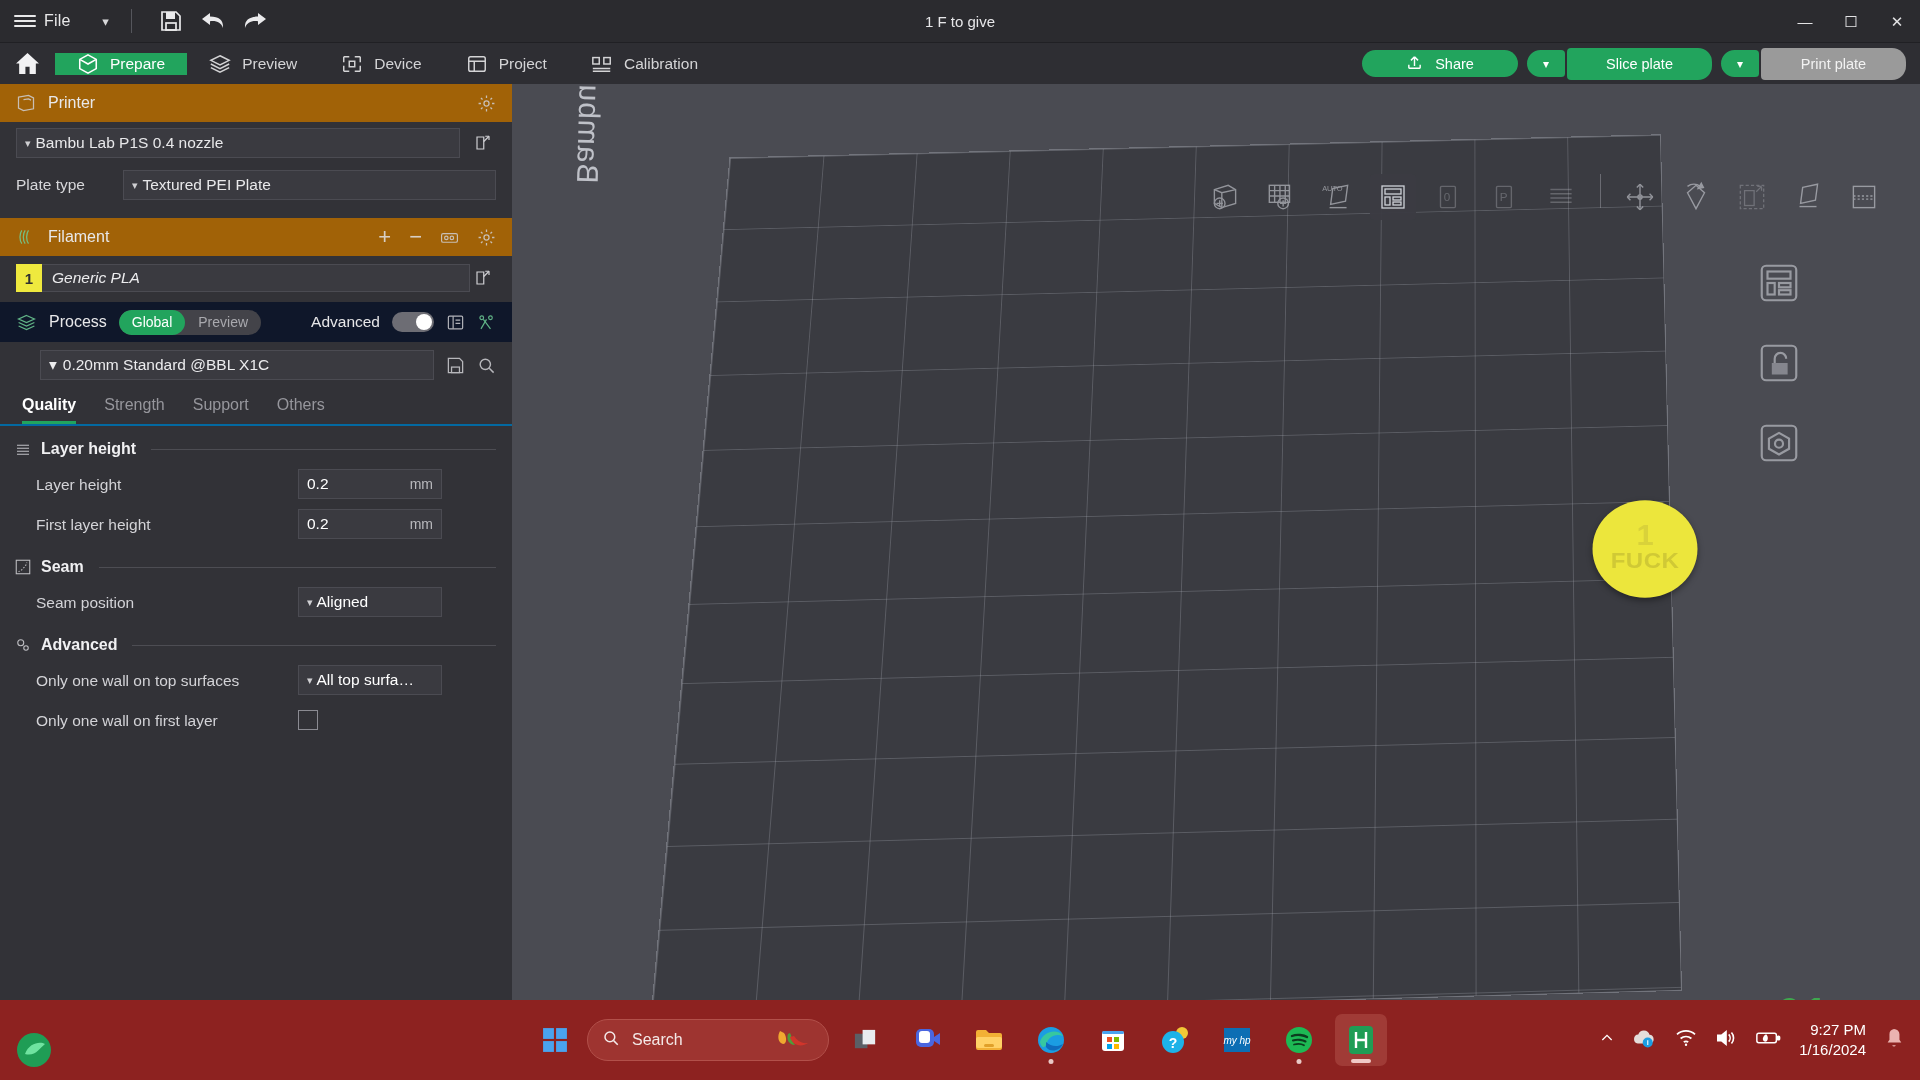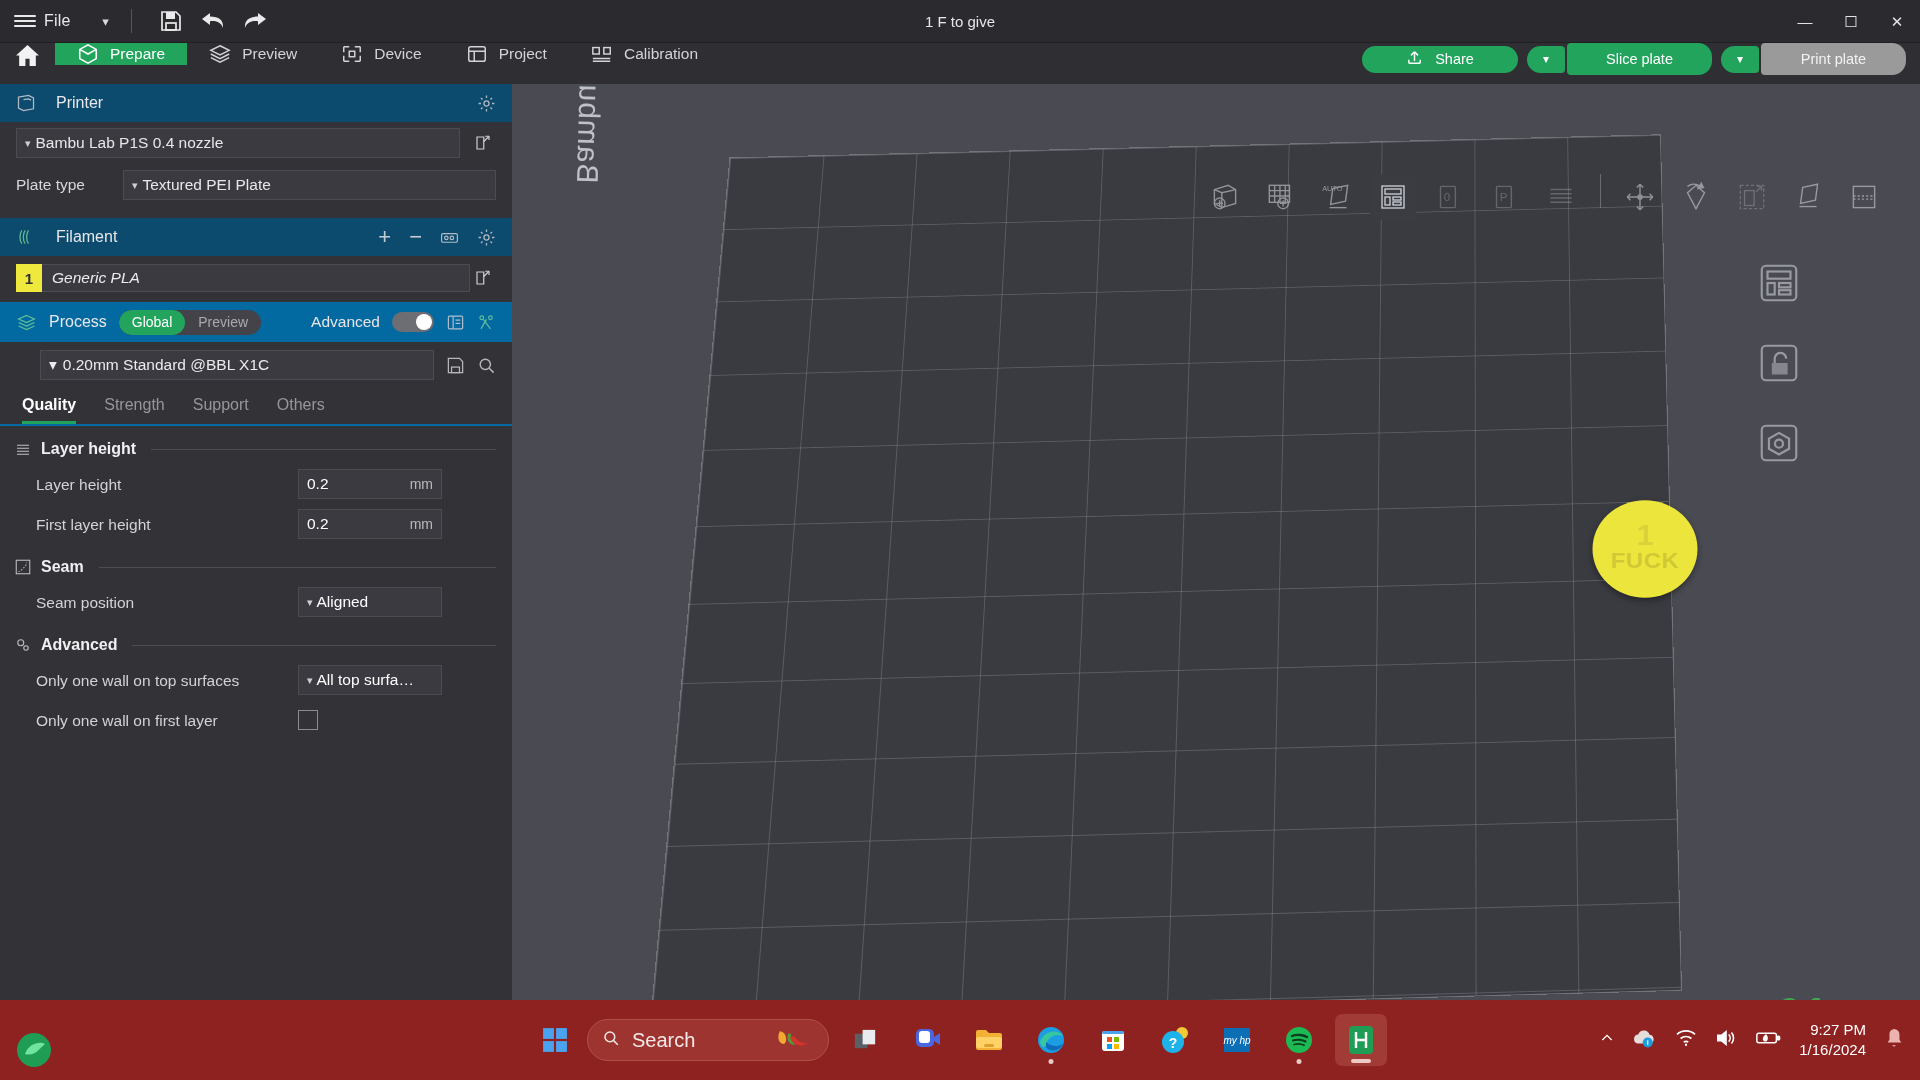--- a/index.html
+++ b/index.html
@@ -27,21 +27,21 @@
   .tb-title {
     position: absolute; left: 0; width: 1920px; text-align: center;
     color: #e7e7e9; font-size: 15px; pointer-events: none;
   }
   .tb-right { position: absolute; right: 0; top: 0; height: 43px; display: flex; }
   .wbtn { width: 46px; height: 43px; display: flex; align-items: center; justify-content: center; color: #e3e3e5; font-size: 15px; }
 
   
   .tabbar {
     position: absolute; top: 43px; left: 0; width: 1920px; height: 41px;
-    background: #2e2e33; display: flex; align-items: flex-start;
+    background: #2e2e33; display: flex; align-items: center;
   }
   .home-btn { width: 55px; display: flex; align-items: center; justify-content: center; }
   .tab {
     display: flex; align-items: center; gap: 11px; padding: 0 22px;
     color: #d4d4d6; font-size: 15.5px; cursor: default;
   }
   .tab.active { background: #22a45d; color: #fff; }
   .tab .tico { display: inline-flex; }
   .tabbar-right { margin-left: auto; display: flex; align-items: center; gap: 9px; padding-right: 14px; }
   .pill {
@@ -59,43 +59,43 @@
   .split .body.green { background: #22a45d; }
   .split .body.grey { background: #9a9a9a; color: #f2f2f2; }
   .split .cap.grey { background: #22a45d; }
 
   
   .left {
     position: absolute; top: 84px; left: 0; width: 512px; height: 916px;
     background: #323237; overflow: hidden;
   }
   .sec-head {
-    height: 38px; display: flex; align-items: center; padding: 0 16px; gap: 20px;
-    background: #0c4a6e; color: #e8e8ea; font-size: 16px;
+    height: 38px; display: flex; align-items: center; padding: 0 16px; gap: 12px;
+    background: #a16207; color: #e8e8ea; font-size: 16px;
   }
   .sec-head .sp { margin-left: auto; display: flex; align-items: center; gap: 18px; }
   .hicon { opacity: .85; display: inline-flex; }
   .row { display: flex; align-items: center; padding: 6px 16px; gap: 10px; }
   .combo {
     flex: 1; height: 30px; background: #3a3a40; border: 1px solid #4b4b52;
     display: flex; align-items: center; color: #e8e8ea; font-size: 15.5px; padding: 0 8px; gap: 5px;
   }
   .combo .chev { color: #cfcfd2; font-size: 11px; }
   .lbl { color: #d7d7da; font-size: 15.5px; }
   .editbtn { width: 26px; display: flex; align-items: center; justify-content: center; }
   .fil-row { display: flex; align-items: center; padding: 8px 16px 10px 16px; gap: 0; }
   .fil-num {
     width: 26px; height: 28px; background: #efe93e; color: #303030;
     display: flex; align-items: center; justify-content: center; font-size: 15px; font-weight: 600;
   }
   .fil-name {
     flex: 1; height: 28px; background: #3a3a40; border: 1px solid #4b4b52; border-left: none;
     display: flex; align-items: center; padding: 0 10px; color: #ececee; font-size: 15.5px; font-style: italic;
   }
-  .proc-head { height: 40px; display: flex; align-items: center; padding: 0 16px; gap: 12px; background: #0369a1; }
+  .proc-head { height: 40px; display: flex; align-items: center; padding: 0 16px; gap: 12px; background: #0f172a; }
   .seg {
     display: flex; background: #434349; border-radius: 13px; height: 25px; align-items: center; overflow: hidden;
   }
   .seg div { padding: 0 13px; height: 25px; display: flex; align-items: center; font-size: 14px; color: #a9a9ae; }
   .seg div.on { background: #22a45d; color: #fff; border-radius: 13px; }
   .adv-wrap { margin-left: auto; display: flex; align-items: center; gap: 12px; }
   .adv-lbl { color: #e6e6e8; font-size: 15.5px; }
   .toggle { width: 42px; height: 20px; border-radius: 10px; background: #6d6d74; position: relative; }
   .toggle i { position: absolute; right: 2px; top: 2px; width: 16px; height: 16px; border-radius: 8px; background: #fff; }
 
@@ -167,21 +167,21 @@
   
   .taskbar {
     position: absolute; left: 0; bottom: 0; width: 1920px; height: 80px;
     background: #8d2220; display: flex; align-items: center;
   }
   .tb-bambu { position: absolute; left: 12px; bottom: 8px; width: 44px; height: 44px; }
   .tcenter { position: absolute; left: 50%; transform: translateX(-50%); display: flex; align-items: center; gap: 10px; }
   .tstart { width: 44px; height: 44px; display: flex; align-items: center; justify-content: center; }
   .searchbox {
     width: 242px; height: 42px; border-radius: 21px; background: #9e3430; border: 1px solid #b2504a;
-    display: flex; align-items: center; padding: 0 14px; gap: 12px; color: #f4e9e8; font-size: 20px;
+    display: flex; align-items: center; padding: 0 14px; gap: 12px; color: #f4e9e8; font-size: 16px;
   }
   .tapp { width: 52px; height: 52px; display: flex; align-items: center; justify-content: center; position: relative; }
   .tapp .dot { position: absolute; bottom: 2px; left: 50%; transform: translateX(-50%); width: 5px; height: 5px; border-radius: 3px; background: #e9c9c6; }
   .tapp.act { background: #a03b36; border-radius: 7px; }
   .tapp.act .bar { position: absolute; bottom: 3px; left: 50%; transform: translateX(-50%); width: 20px; height: 4px; border-radius: 2px; background: #f0c9c6; }
   .tray { position: absolute; right: 16px; display: flex; align-items: center; gap: 18px; color: #fff; }
   .clock { font-size: 15px; line-height: 20px; text-align: right; }
 </style>
 </head>
 <body>

